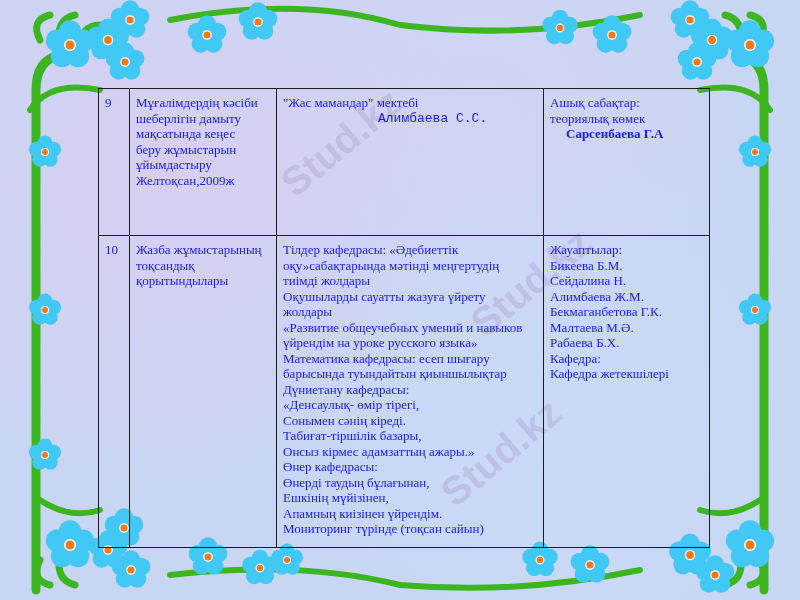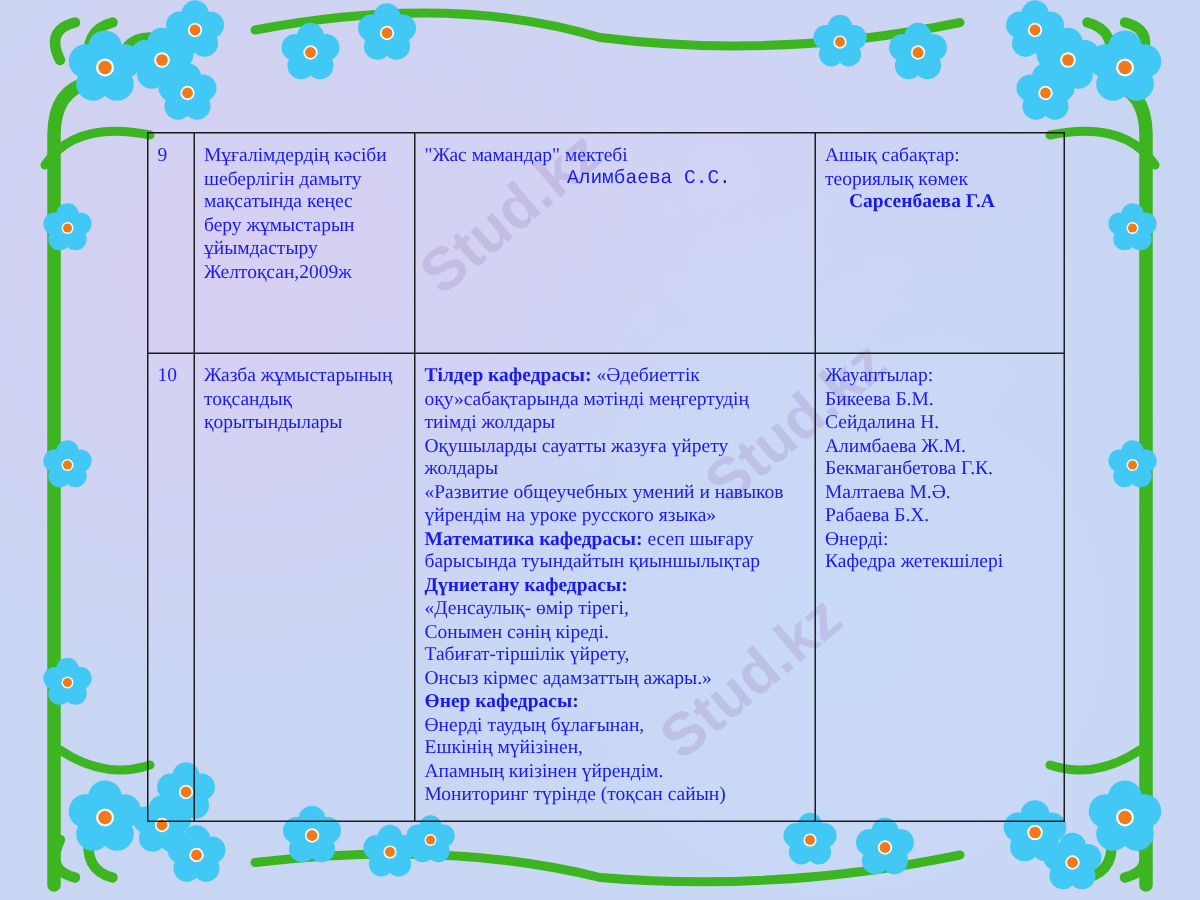--- a/index.html
+++ b/index.html
@@ -22,21 +22,21 @@
       position:absolute; left:98px; top:88px; width:611px; height:460px;
       border-collapse:collapse; table-layout:fixed;
     }
     table.plan td {
       border:1.5px solid #1c1c1c; vertical-align:top; padding:6px 6px 0 6px;
       font-size:13px; line-height:15.5px; color:#1a1aee;
     }
     td.num { color:#1a1a1a; width:19px; }
     .row-top td { border-bottom:none; height:140px; }
     .row-bot td { border-top:none;margin-left:36px; }
-    .bold { font-weight:bold; }
+    .bold { font-weight:normal; }
     .indent-c { padding-left:95px; display:block;font-family:Liberation Mono, monospace; }
     .indent-s { padding-left:16px; display:block;font-weight:bold; }
     .line { display:block; }
   </style>
 </head>
 <body>
 
 <svg class="frame-svg" viewBox="0 0 800 600" xmlns="http://www.w3.org/2000/svg">
   <defs>
     <g id="flw">
@@ -151,34 +151,34 @@
       <span class="line">тиімді жолдары</span>
       <span class="line">Оқушыларды сауатты жазуға үйрету</span>
       <span class="line">жолдары</span>
       <span class="line">«Развитие общеучебных умений и навыков</span>
       <span class="line">үйрендім на уроке русского языка»</span>
       <span class="line"><span class="bold">Математика кафедрасы:</span><span> есеп шығару</span></span>
       <span class="line">барысында туындайтын қиыншылықтар</span>
       <span class="line bold">Дүниетану кафедрасы:</span>
       <span class="line">«Денсаулық- өмір тірегі,</span>
       <span class="line">Сонымен сәнің кіреді.</span>
-      <span class="line">Табиғат-тіршілік үйрету,</span>
+      <span class="line">Табиғат-тіршілік базары,</span>
       <span class="line">Онсыз кірмес адамзаттың ажары.»</span>
       <span class="line bold">Өнер кафедрасы:</span>
       <span class="line">Өнерді таудың бұлағынан,</span>
       <span class="line">Ешкінің мүйізінен,</span>
       <span class="line">Апамның киізінен үйрендім.</span>
       <span class="line">Мониторинг түрінде (тоқсан сайын)</span>
     </td>
     <td>
       <span class="line">Жауаптылар:</span>
       <span class="line">Бикеева Б.М.</span>
       <span class="line">Сейдалина Н.</span>
       <span class="line">Алимбаева Ж.М.</span>
       <span class="line">Бекмаганбетова Г.К.</span>
       <span class="line">Малтаева М.Ә.</span>
       <span class="line">Рабаева Б.Х.</span>
-      <span class="line">Өнерді:</span>
+      <span class="line">Кафедра:</span>
       <span class="line">Кафедра жетекшілері</span>
     </td>
   </tr>
 </tbody>
   </table>
 
 </body></html>

